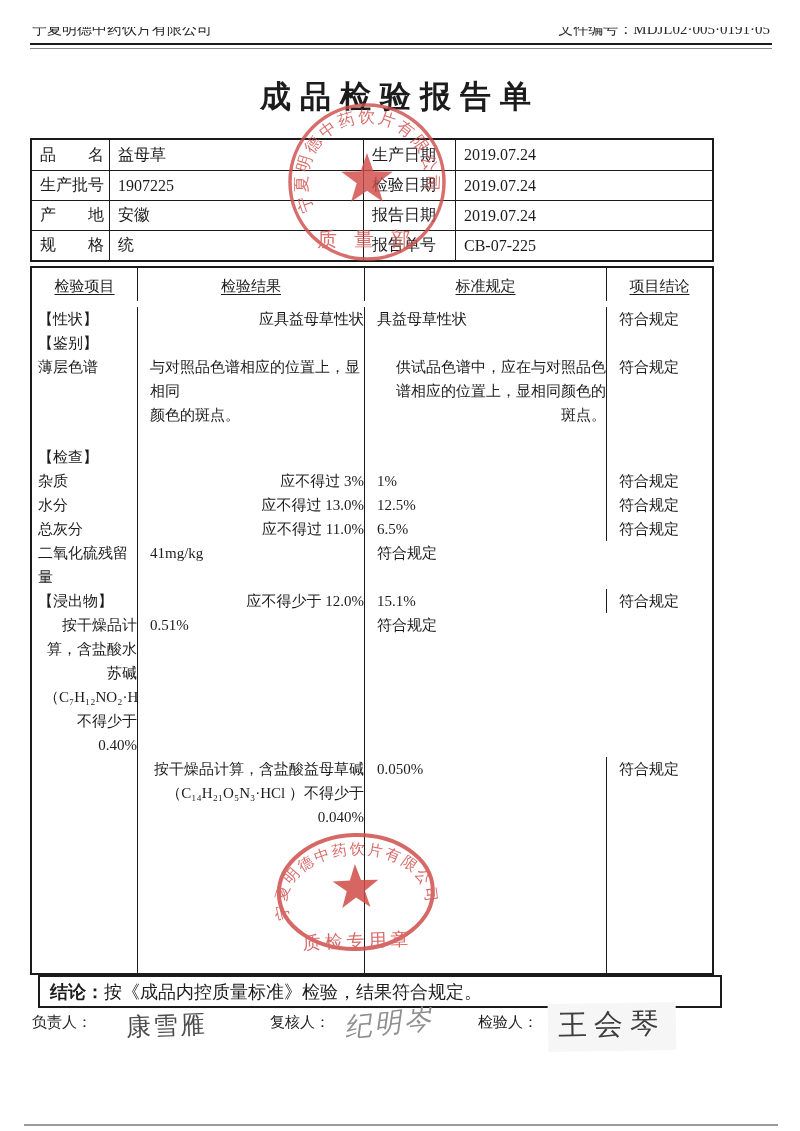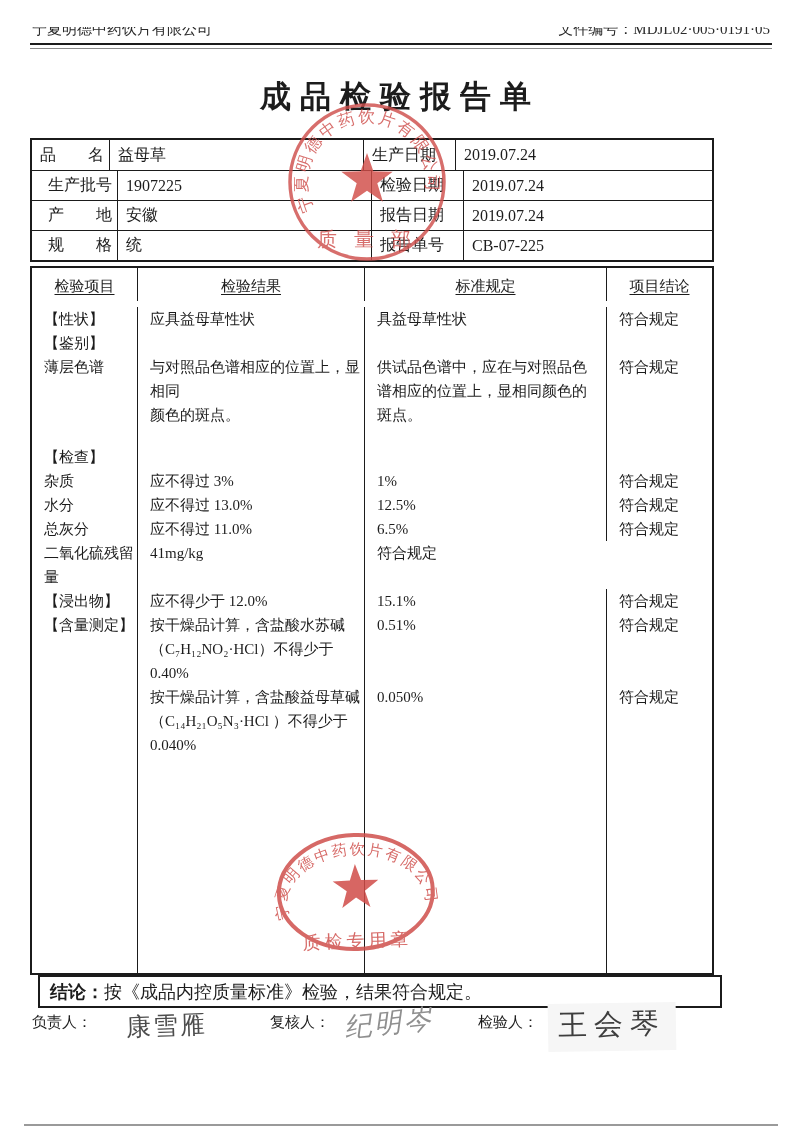--- a/index.html
+++ b/index.html
@@ -20,37 +20,37 @@
   .doc-title {
     position:absolute; top:76px; left:0; width:100%;
     text-align:center; font-size:31px; font-weight:bold; letter-spacing:9px;
   }
   
   .info-table {
     position:absolute; top:138px; left:30px; width:684px;
     border:2px solid #1b1b1b; font-size:16px;
   }
   .info-row { display:grid; grid-template-columns:78px 254px 92px 1fr; height:30px; }
-  .info-row + .info-row { border-top:1.5px solid #1b1b1b;padding-left:8px; }
+  .info-row + .info-row { border-top:1.5px solid #1b1b1b; }
   .info-cell { display:flex; align-items:center; padding-left:8px; overflow:hidden; white-space:nowrap; }
   .info-cell.lbl { border-right:1.5px solid #1b1b1b; }
   .info-cell.val1 { border-right:1.5px solid #1b1b1b; }
   .info-cell.lbl2 { border-right:1.5px solid #1b1b1b; }
   
   .insp-table {
     position:absolute; top:266px; left:30px; width:684px; height:709px;
     border:2px solid #1b1b1b; display:flex; flex-direction:column; font-size:15px;
   }
   .insp-row { display:grid; grid-template-columns:106px 227px 242px 1fr; flex:0 0 auto; }
   .insp-row.grow { flex:1 1 auto; }
   .insp-cell {
     padding:0 0 0 12px; line-height:24px; white-space:pre-line; overflow:hidden;
   }
-  .insp-cell.c1 { padding-left:12px; border-right:1.5px solid #1b1b1b; }
-  .insp-cell.c2 { border-right:1.5px solid #1b1b1b; }
+  .insp-cell.c1 { padding-left:6px; border-right:1.5px solid #1b1b1b; }
+  .insp-cell.c2 { border-right:1.5px solid #1b1b1b;text-align:right; }
   .insp-cell.c3 { border-right:1.5px solid #1b1b1b; }
   .insp-head .insp-cell { text-align:center; padding:8px 0 4px 0; line-height:21px; }
   .insp-head .insp-cell span { text-decoration:underline; text-underline-offset:3px; }
   .spacer-row { height:18px; }
   .first-body-row { margin-top:6px; }
   
   .stamp { position:absolute; pointer-events:none; }
   .stamp-top { left:277px; top:96px; opacity:0.82; }
   .stamp-bottom { left:268px; top:826px; opacity:0.85; transform:rotate(-2deg); }
   
@@ -188,21 +188,20 @@
     <div class="insp-cell c3">41mg/kg</div>
     <div class="insp-cell c4">符合规定</div>
   </div>
   <div class="insp-row">
     <div class="insp-cell c1">【浸出物】</div>
     <div class="insp-cell c2">应不得少于 12.0%</div>
     <div class="insp-cell c3">15.1%</div>
     <div class="insp-cell c4">符合规定</div>
   </div>
   <div class="insp-row">
-    <div class="insp-cell c1">【含量测定】</div>
     <div class="insp-cell c2">按干燥品计算，含盐酸水苏碱
 （C₇H₁₂NO₂·HCl）不得少于 0.40%</div>
     <div class="insp-cell c3">0.51%</div>
     <div class="insp-cell c4">符合规定</div>
   </div>
   <div class="insp-row">
     <div class="insp-cell c1"></div>
     <div class="insp-cell c2">按干燥品计算，含盐酸益母草碱
 （C₁₄H₂₁O₅N₃·HCl ）不得少于
 0.040%</div>

